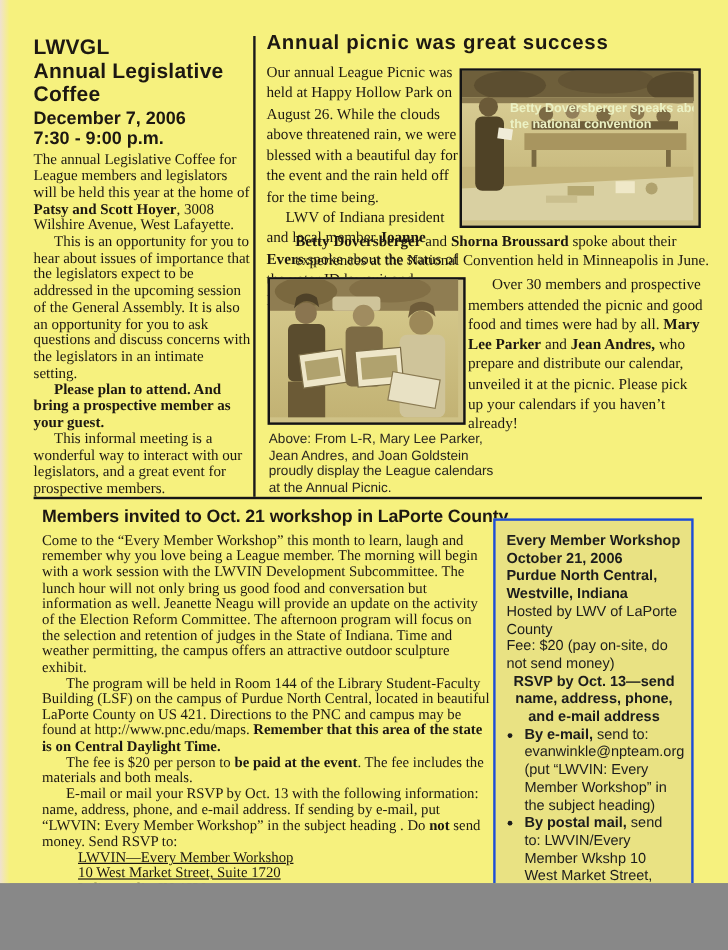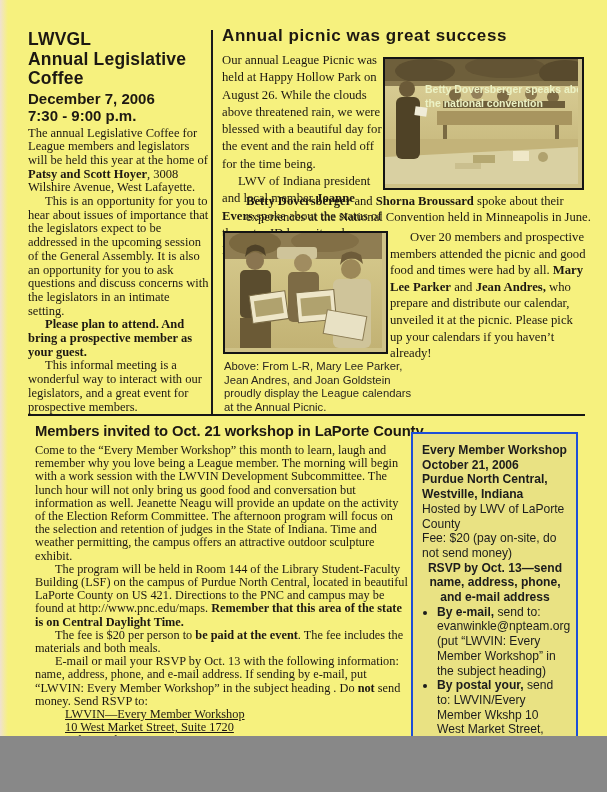--- a/index.html
+++ b/index.html
@@ -171,21 +171,21 @@
       <g transform="rotate(-5 92 72)">
         <rect x="72" y="58" width="38" height="30" fill="#eee6c8" stroke="#7a6b45"></rect>
         <rect x="76" y="64" width="30" height="18" fill="#b0a26e"></rect>
       </g>
       <g transform="rotate(10 120 92)">
         <rect x="100" y="80" width="40" height="24" fill="#e8e1c4" stroke="#8a7a52"></rect>
       </g>
     </svg>
   </div>
 
-  <div class="rc-block3"><span>Over 20 members and prospective members attended the picnic and good food and times were had by all.  </span><span class="b">Mary Lee Parker</span><span> and </span><span class="b">Jean Andres,</span><span> who prepare and distribute our calendar, unveiled it at the picnic.  Please pick up your calendars if you haven’t already!</span></div>
+  <div class="rc-block3"><span>Over 30 members and prospective members attended the picnic and good food and times were had by all.  </span><span class="b">Mary Lee Parker</span><span> and </span><span class="b">Jean Andres,</span><span> who prepare and distribute our calendar, unveiled it at the picnic.  Please pick up your calendars if you haven’t already!</span></div>
 
   <div class="photo2-caption">Above: From L-R, Mary Lee Parker, Jean Andres, and Joan Goldstein proudly display the League calendars at the Annual Picnic.</div>
 
   <div class="h-rule"></div>
 
   <div class="ws-heading">Members invited to Oct. 21 workshop in LaPorte County</div>
   <div class="ws-body">
     <p><span>Come to the “Every Member Workshop” this month to learn, laugh and remember why you love being a League member.  The morning will begin with a work session with the LWVIN Development Subcommittee. The lunch hour will not only bring us good food and conversation but information as well. Jeanette Neagu will provide an update on the activity of the Election Reform Committee. The afternoon program will focus on the selection and retention of judges in the State of Indiana. Time and weather permitting, the campus offers an attractive outdoor sculpture exhibit.</span></p>
     <p class="indent"><span>The program will be held in Room 144 of the Library Student-Faculty Building (LSF) on the campus of Purdue North Central, located in beautiful LaPorte County on US 421. Directions to the PNC and campus may be found at http://www.pnc.edu/maps.  </span><span class="b">Remember that this area of the state is on Central Daylight Time.</span></p>
     <p class="indent"><span>The fee is $20 per person to </span><span class="b">be paid at the event</span><span>. The fee includes the materials and both meals.</span></p>
@@ -203,21 +203,21 @@
         <div>Every Member Workshop</div>
         <div>October 21, 2006</div>
         <div>Purdue North Central,</div>
         <div>Westville, Indiana</div>
       </div>
     <div class="sb-line">Hosted by LWV of LaPorte County</div>
     <div class="sb-line">Fee: $20 (pay on-site, do not send money)</div>
     <div class="sb-line sb-rsvp">RSVP by Oct. 13—send name, address, phone, and e-mail address</div>
     <ul class="sb-bullets">
       <li><span class="b">By e-mail,</span><span> send to: evanwinkle@npteam.org (put “LWVIN: Every Member Workshop” in the subject heading)</span></li>
-      <li><span class="b">By postal your,</span><span> send to: LWVIN/Every Member Wkshp 10 West Market Street, Suite 1720 Indianapolis, IN 4620</span></li>
+      <li><span class="b">By postal mail,</span><span> send to: LWVIN/Every Member Wkshp 10 West Market Street, Suite 1720 Indianapolis, IN 4620</span></li>
     </ul>
   </div>
 
   <div class="footer-rule"></div>
   <div class="footer-text">The League Letter, October/November 2006</div>
   <div class="page-number">3</div>
 
   <div class="scan-edge-bottom"></div>
 </div>
 

